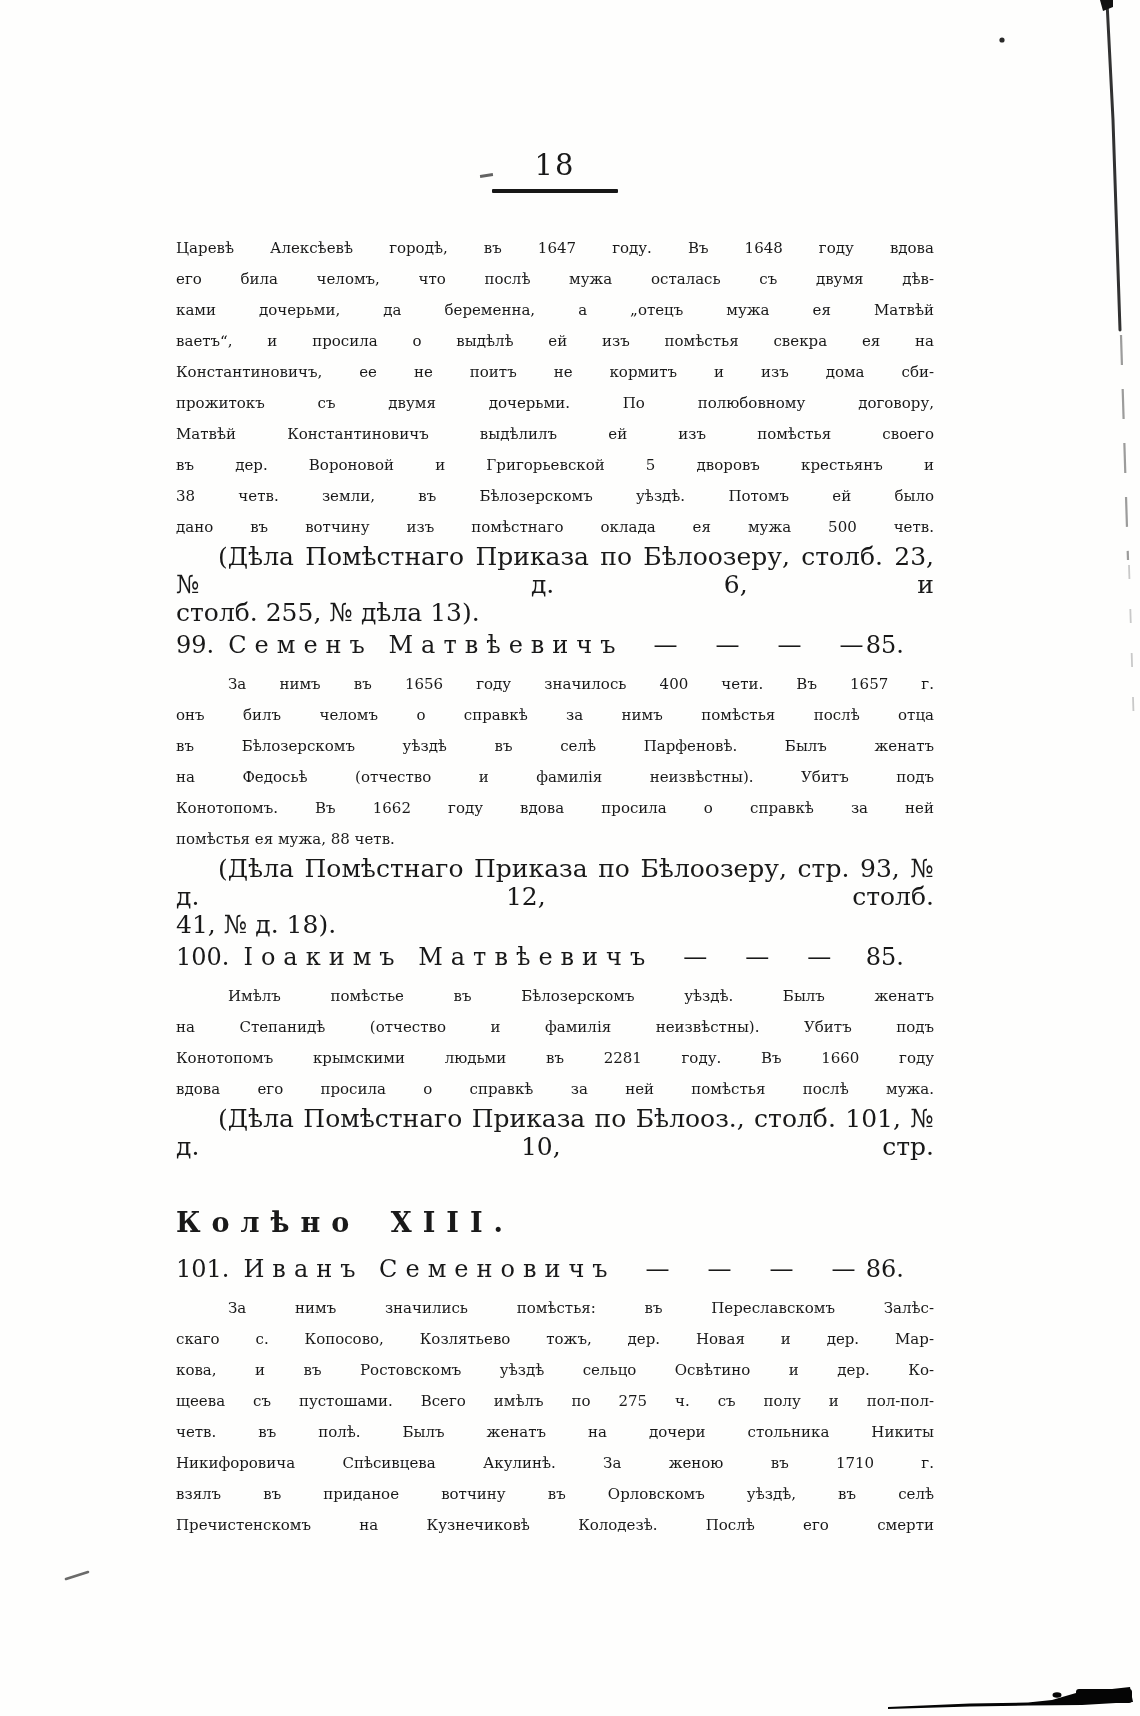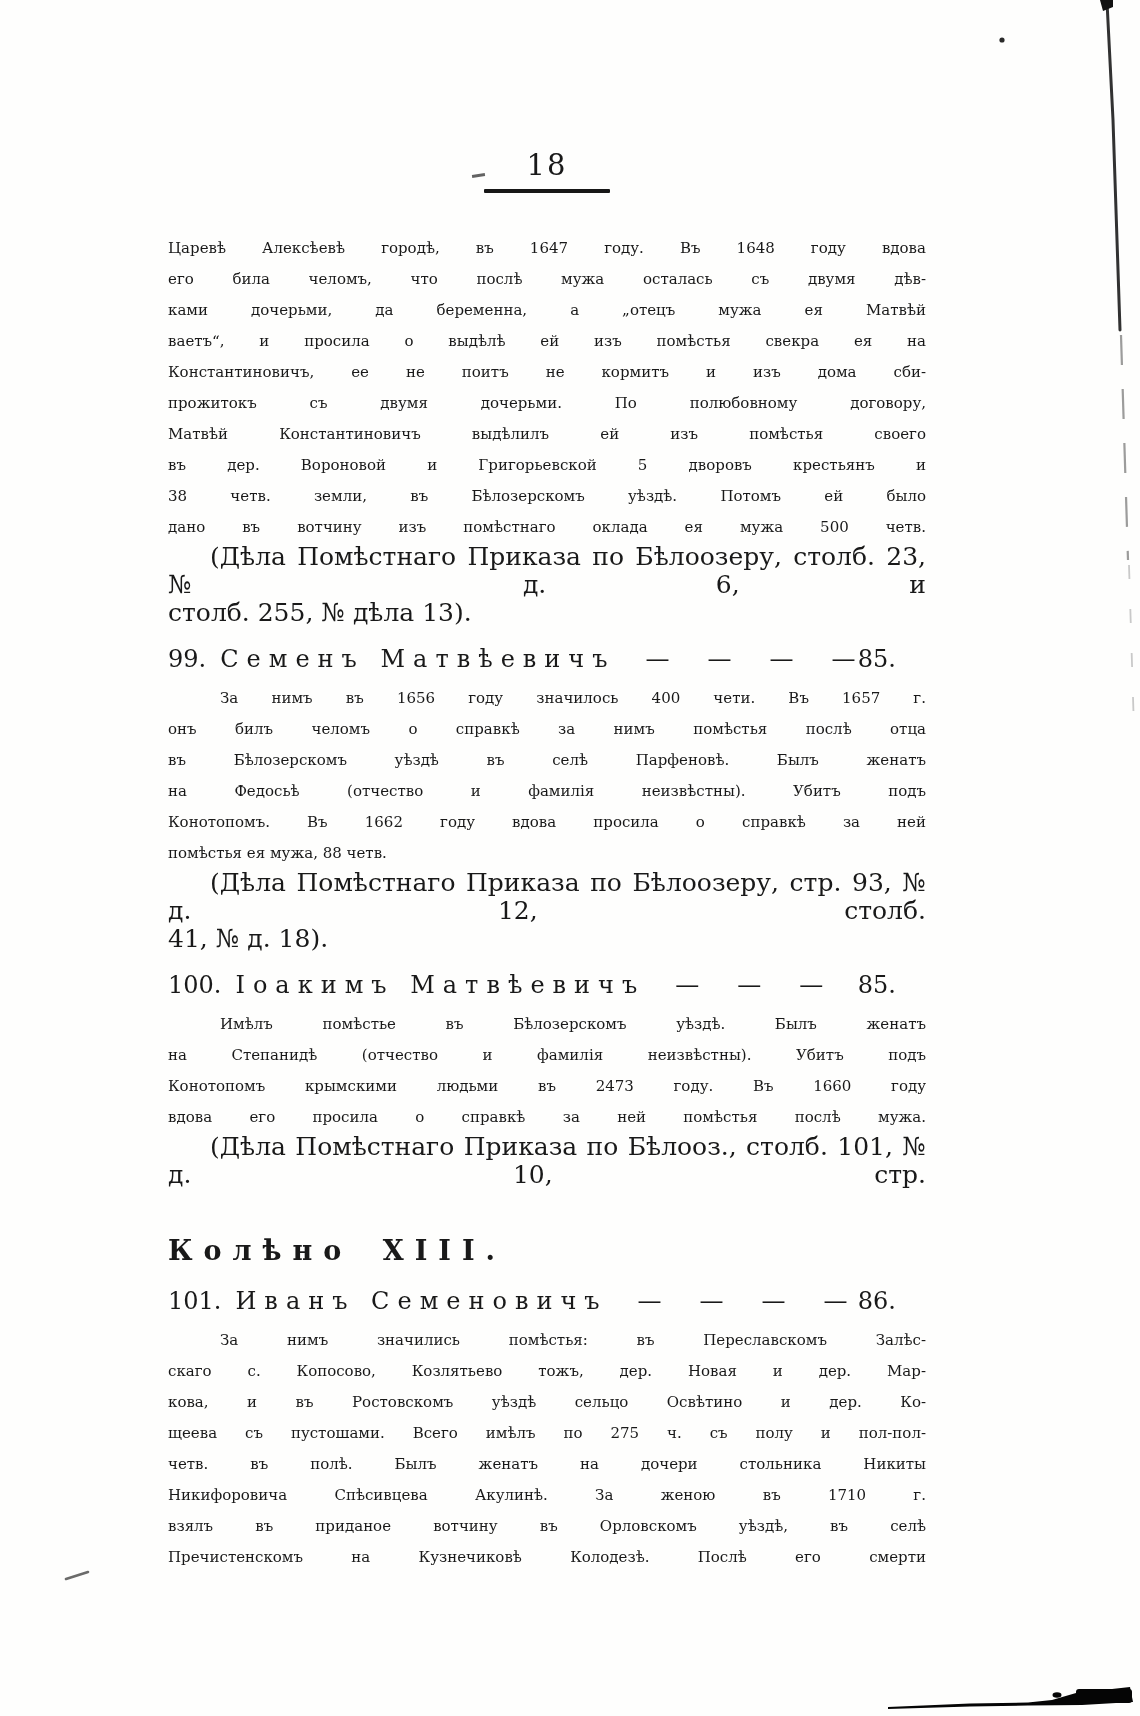--- a/index.html
+++ b/index.html
@@ -8,21 +8,21 @@
     width: 1140px;
     height: 1716px;
     background: #fefefdff;
     background: #fefefd;
     overflow: hidden;
     font-family: "DejaVu Serif", serif;
     color: #191919;
   }
   .content {
     position: absolute;
-    left: 168px;
+    left: 176px;
     top: 0;
     width: 758px;
   }
   
   .pagenum-block { margin-top: 148px; text-align: center; margin-bottom: 40px; }
   .pagenum { font-size: 29px; line-height: 34px; letter-spacing: 2px; }
   .pagenum-rule {
     position: relative;
     width: 126px; height: 4px;
     background: #171717;
@@ -43,21 +43,21 @@
     font-size: 15px;
     line-height: 31px;
     text-align: justify;
     text-align-last: justify;
   }
   .cite .tl { font-size: 25px; line-height: 28px; }
   .tl.indent { text-indent: 52px; }
   .cite .tl.indent { text-indent: 42px; }
   .tl.last { text-align-last: left; }
   
-  .entry { margin-top: 14px; }
+  .entry { }
   .entry-header {
     display: flex;
     align-items: baseline;
     font-size: 24px;
     line-height: 36px;
     white-space: nowrap;
   }
   .e-num { margin-right: 14px; }
   .e-name { letter-spacing: 8px; }
   .e-dash {
@@ -141,21 +141,21 @@
     <section class="entry">
       <div class="entry-header">
         <span class="e-num">100.</span>
         <span class="e-name">Іоакимъ Матвѣевичъ</span>
         <span class="e-dash">——————</span>
         <span class="e-ref">85.</span>
       </div>
       <div class="para body">
         <div class="tl indent">Имѣлъ помѣстье въ Бѣлозерскомъ уѣздѣ. Былъ женатъ</div>
         <div class="tl">на Степанидѣ (отчество и фамилія неизвѣстны). Убитъ подъ</div>
-        <div class="tl">Конотопомъ крымскими людьми въ 2473 году. Въ 1660 году</div>
+        <div class="tl">Конотопомъ крымскими людьми въ 2281 году. Въ 1660 году</div>
         <div class="tl">вдова его просила о справкѣ за ней помѣстья послѣ мужа.</div>
       </div>
       <div class="para cite">
         <div class="tl indent">(Дѣла Помѣстнаго Приказа по Бѣлооз., столб. 101, № д. 10, стр.</div>
       </div>
     </section>
 
     <h2 class="kol-heading">Колѣно XIII.</h2>
 
     <section class="entry">

